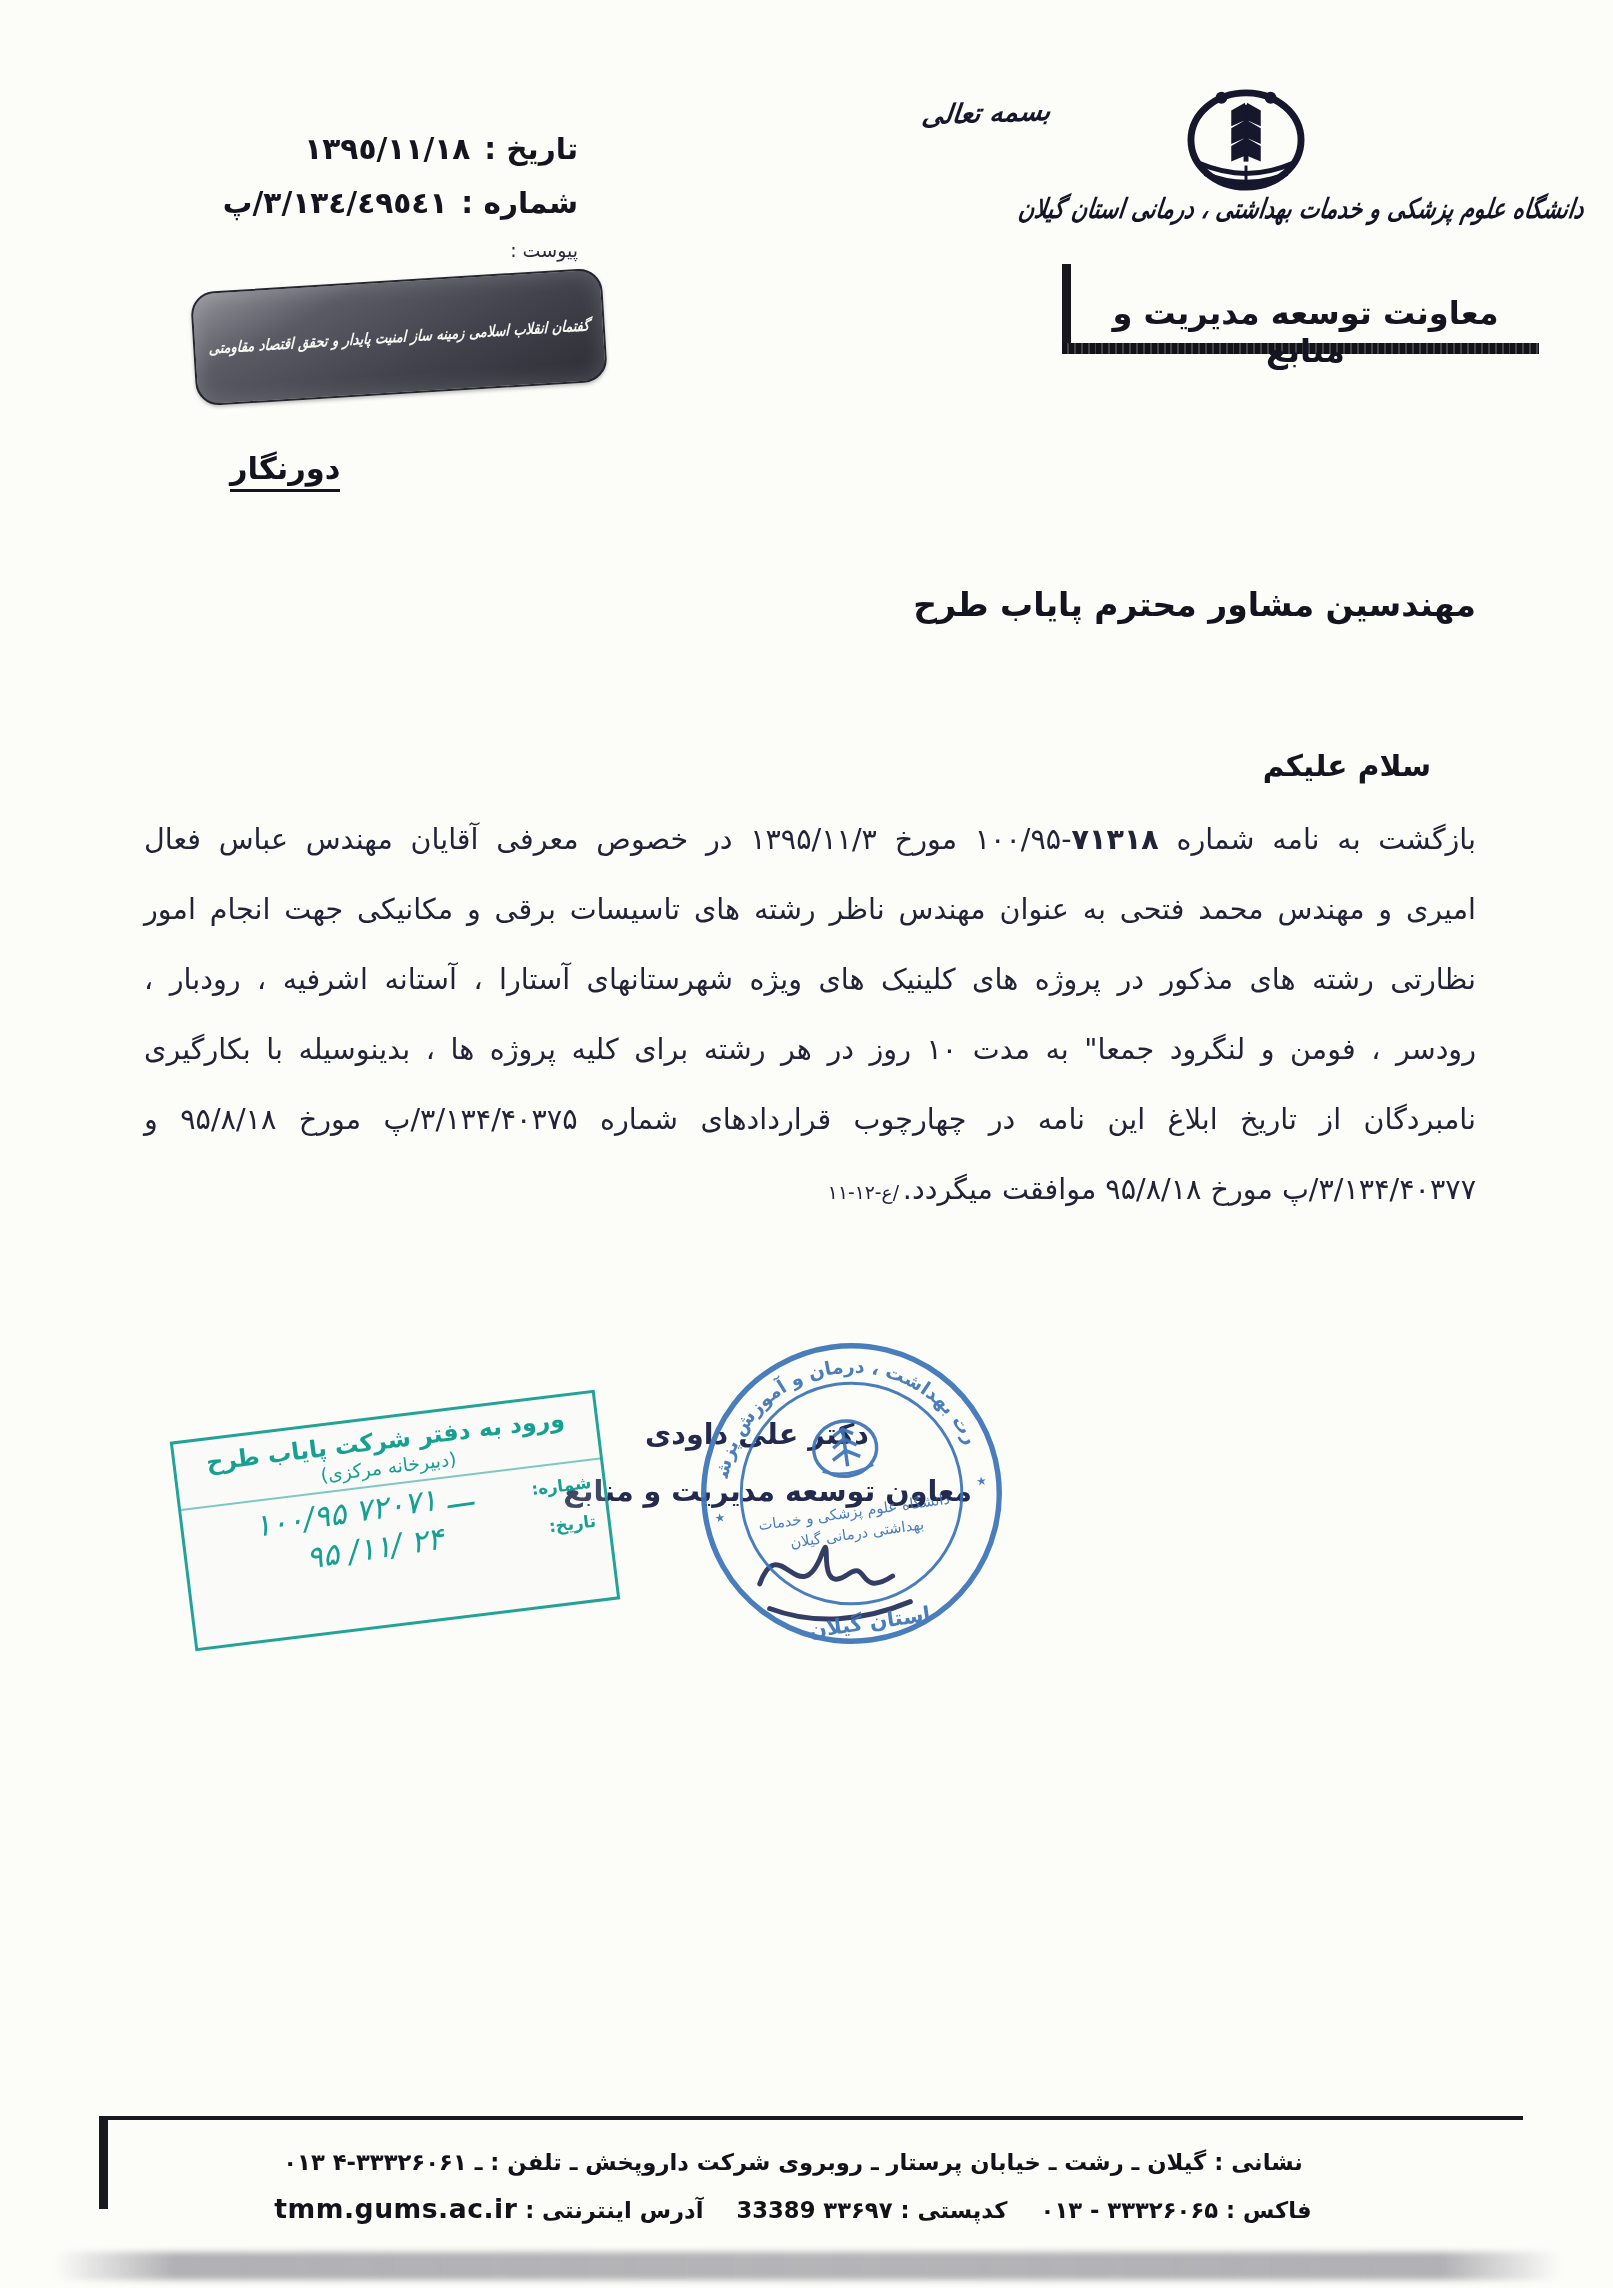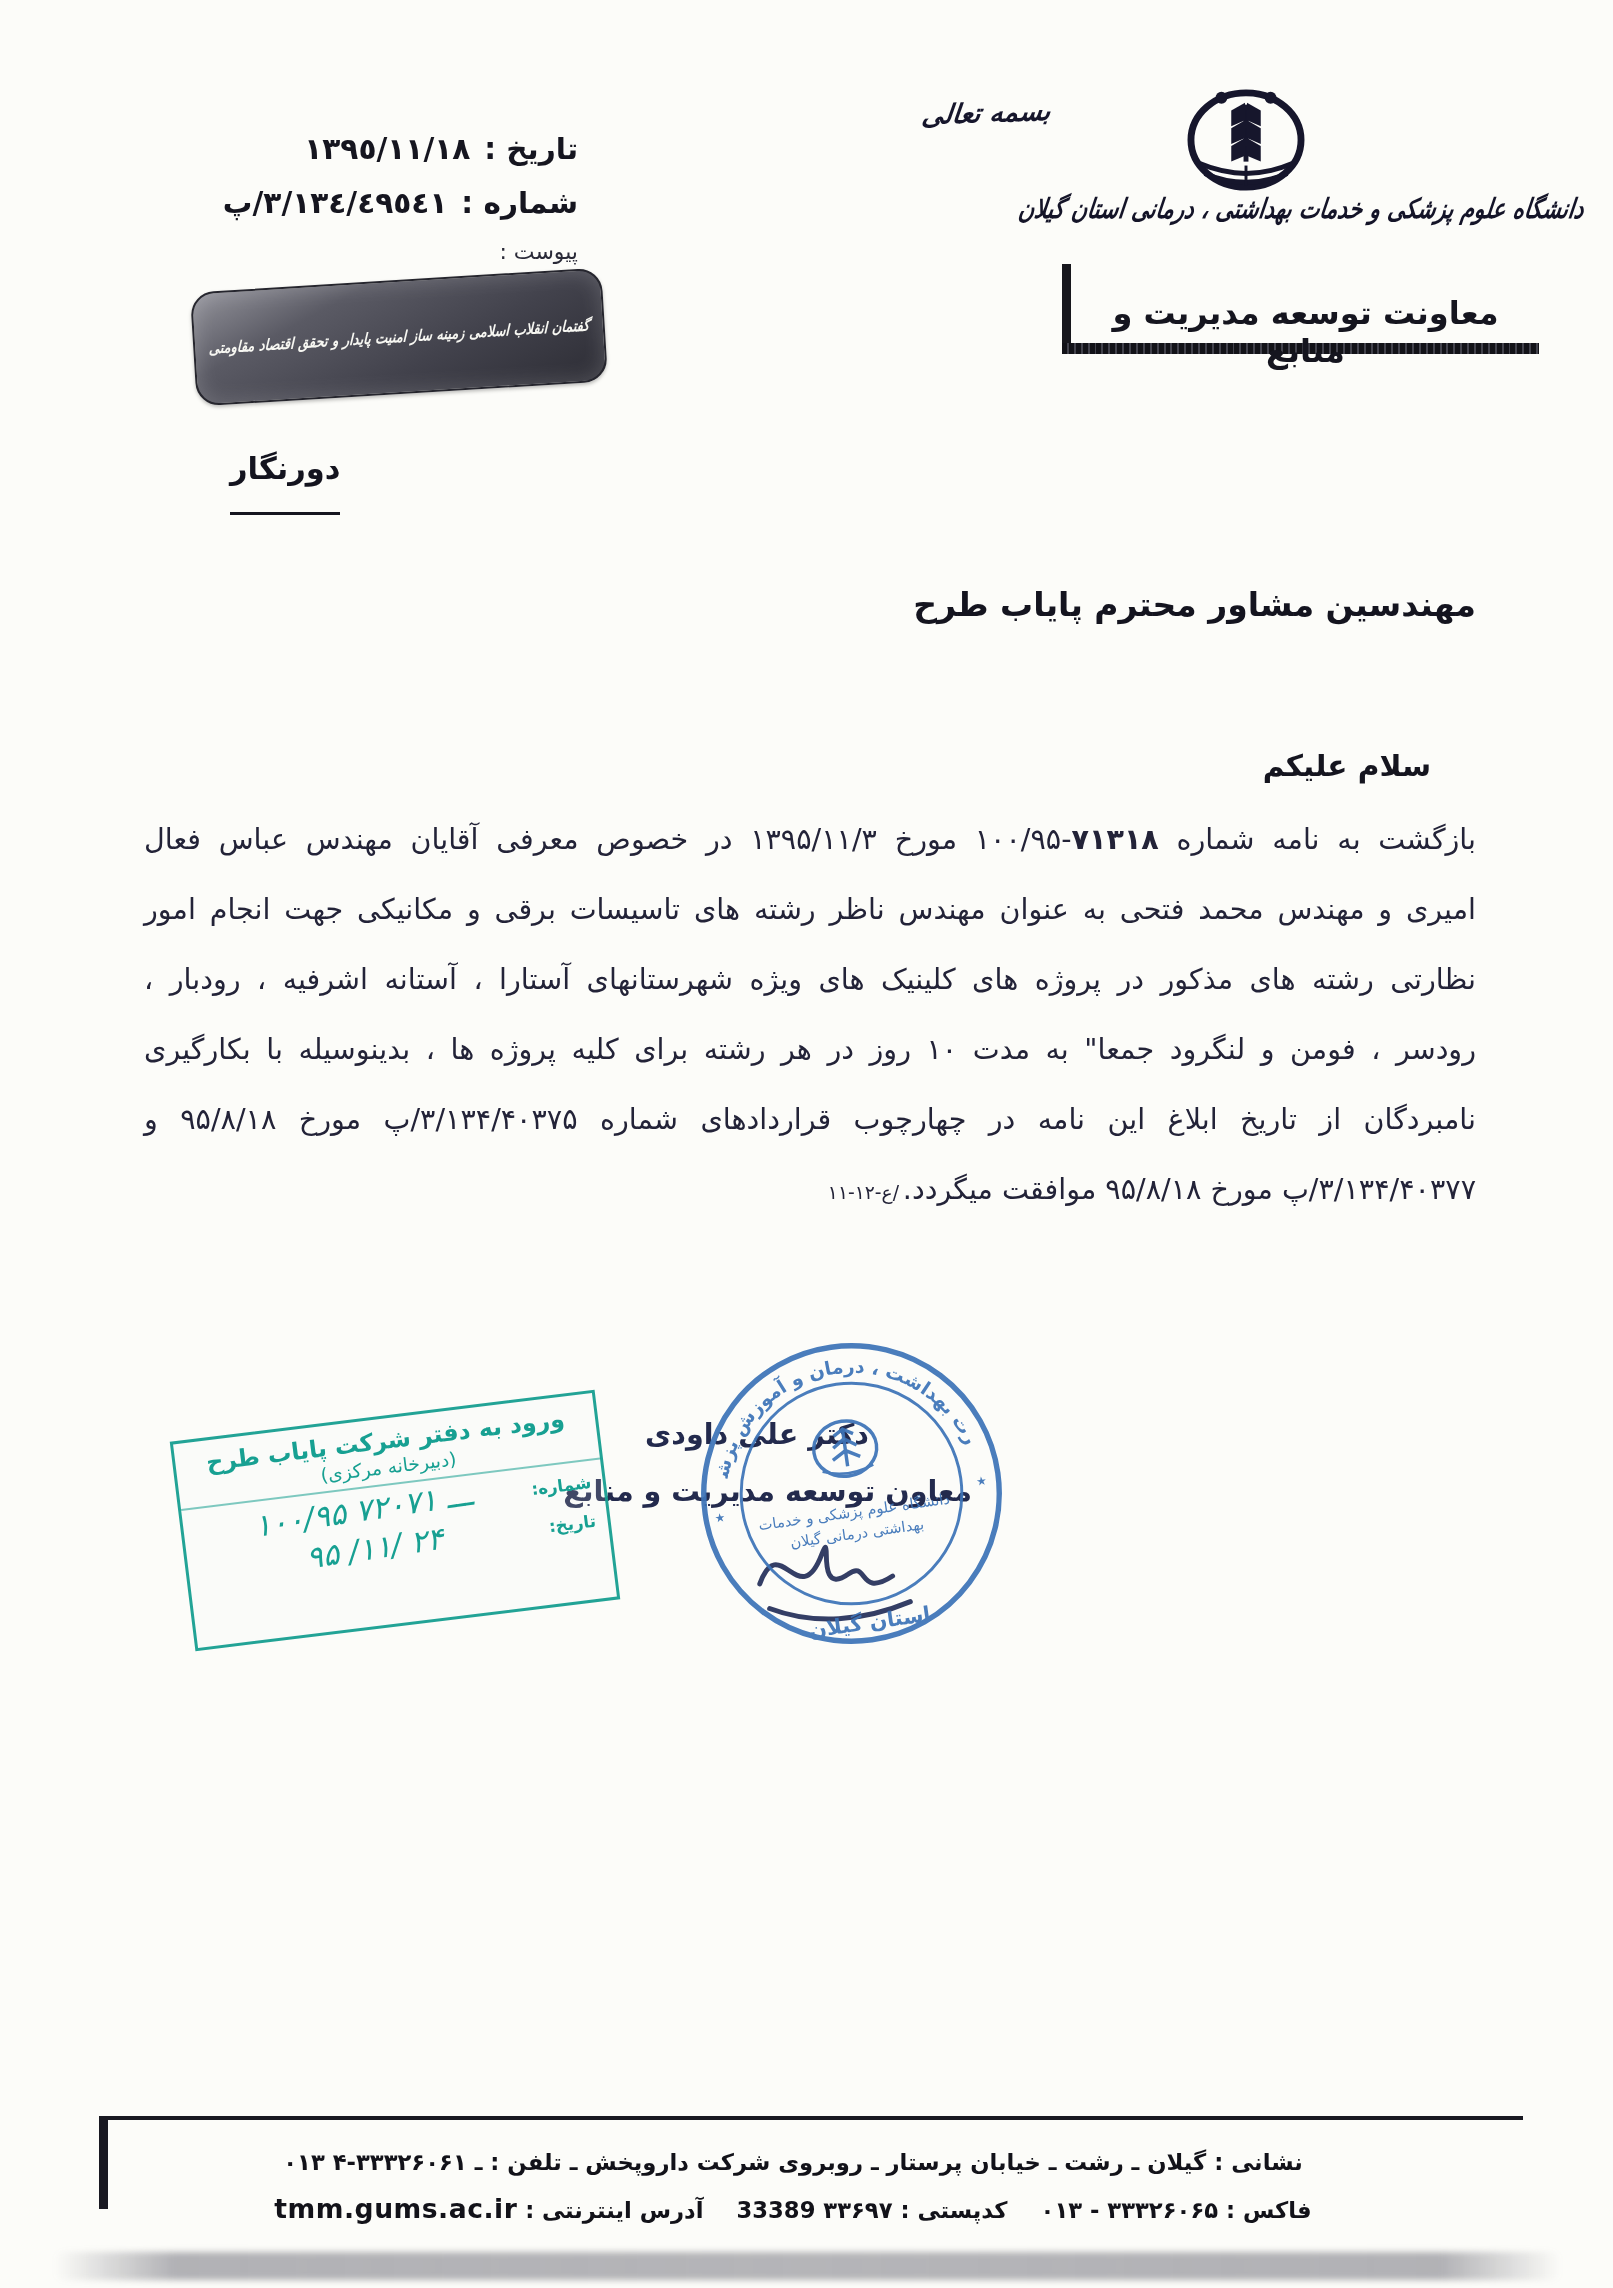--- a/index.html
+++ b/index.html
@@ -15,32 +15,32 @@
             transform:scale(.95,1.2) skewX(-10deg);color:#141428;}
   .dept-v{position:absolute;left:1062px;top:264px;width:8.9px;height:87px;background:#17171d;}
   .dept-h{position:absolute;left:1062px;top:343px;width:477px;height:10.8px;
           background:repeating-linear-gradient(90deg,#121218 0 4.9px,#43434d 4.9px 6.9px);}
   .dept-text{position:absolute;left:1084px;top:294px;width:443px;text-align:center;
              font-weight:bold;font-size:32px;color:#15151f;}
 
   .meta{position:absolute;top:132px;left:296px;width:282px;direction:rtl;text-align:right;}
   .meta-row{white-space:nowrap;font-size:29.6px;font-weight:bold;margin-bottom:19.7px;color:#15151f;}
   .meta-row .val{margin-right:13.8px;}
-  .meta-attach{font-size:22px;font-weight:normal;margin-top:5.9px;color:#2a2a38;}
+  .meta-attach{font-size:19px;font-weight:normal;margin-top:5.9px;color:#2a2a38;}
 
   .slogan{position:absolute;left:193px;top:280px;width:412px;height:114px;
           transform:rotate(-3.5deg);border-radius:23.6px;border:2px solid #26262e;
           background:linear-gradient(155deg,#92929a 0%,#5a5a64 28%,#42424c 62%,#2d2d35 100%);
           box-shadow:inset 0 0 21.7px rgba(255,255,255,.18), 0 2px 3.9px rgba(0,0,0,.25);
           display:flex;align-items:center;justify-content:center;box-sizing:border-box;padding:3.9px 9.9px;}
   .slogan span{color:#f7f7f2;font-size:15.3px;font-weight:bold;font-style:italic;white-space:nowrap;
                transform:scaleX(.85) skewX(-6deg);letter-spacing:-0.3px;}
 
   .fax{position:absolute;left:230px;top:451px;font-size:30.5px;font-weight:bold;color:#14141f;
-       border-bottom:3.9px solid #15151f;padding-bottom:26px;}
+       border-bottom:3.9px solid #15151f;padding-bottom:3px;}
 
   
   .recipient{position:absolute;right:138px;top:585px;font-size:33px;font-weight:bold;color:#14141f;}
   .salutation{position:absolute;right:183px;top:749px;font-size:29.6px;font-weight:bold;color:#15151f;margin-left:46px;}
   .body-text{position:absolute;left:144px;top:804px;width:1332px;direction:rtl;
              font-size:28.6px;color:#232338;}
   .bline{height:70px;line-height:70px;text-align:justify;text-align-last:justify;white-space:nowrap;}
   .bline.last{text-align:right;text-align-last:right;}
   .ref-code{font-size:18.7px;margin-right:3.9px;}
 

